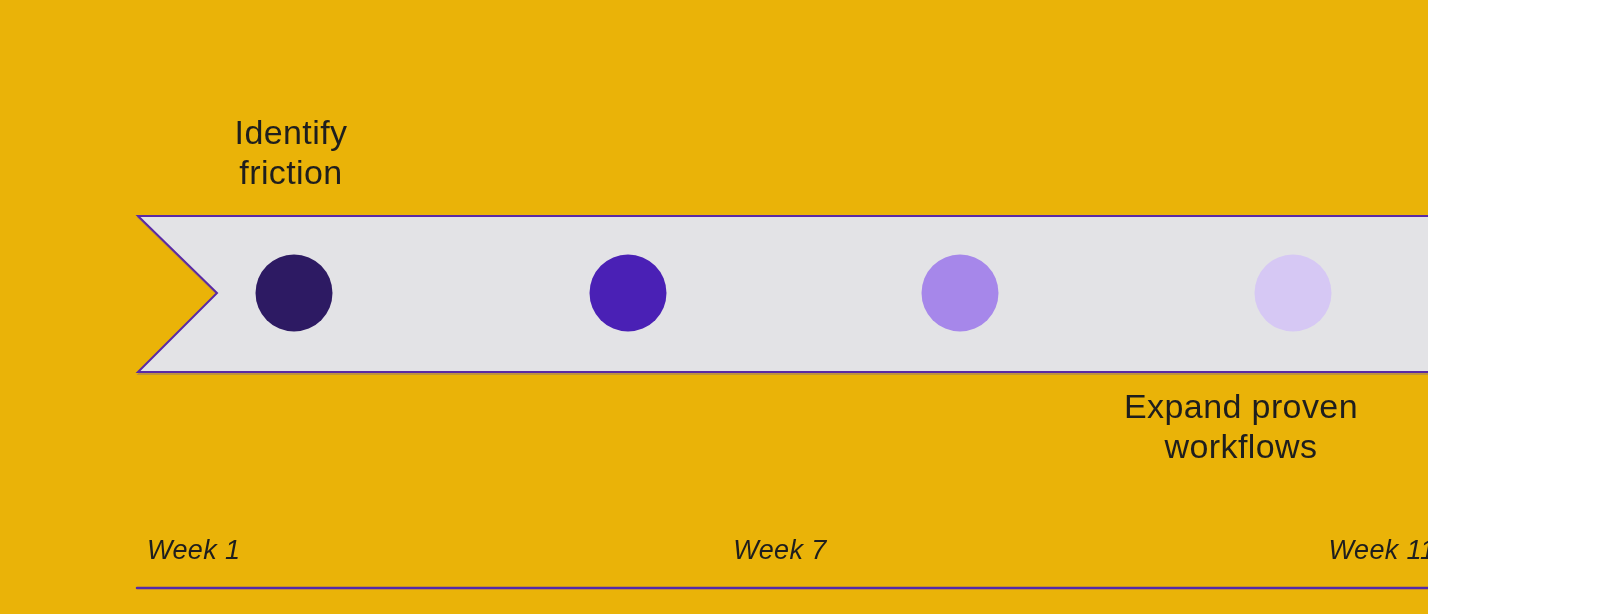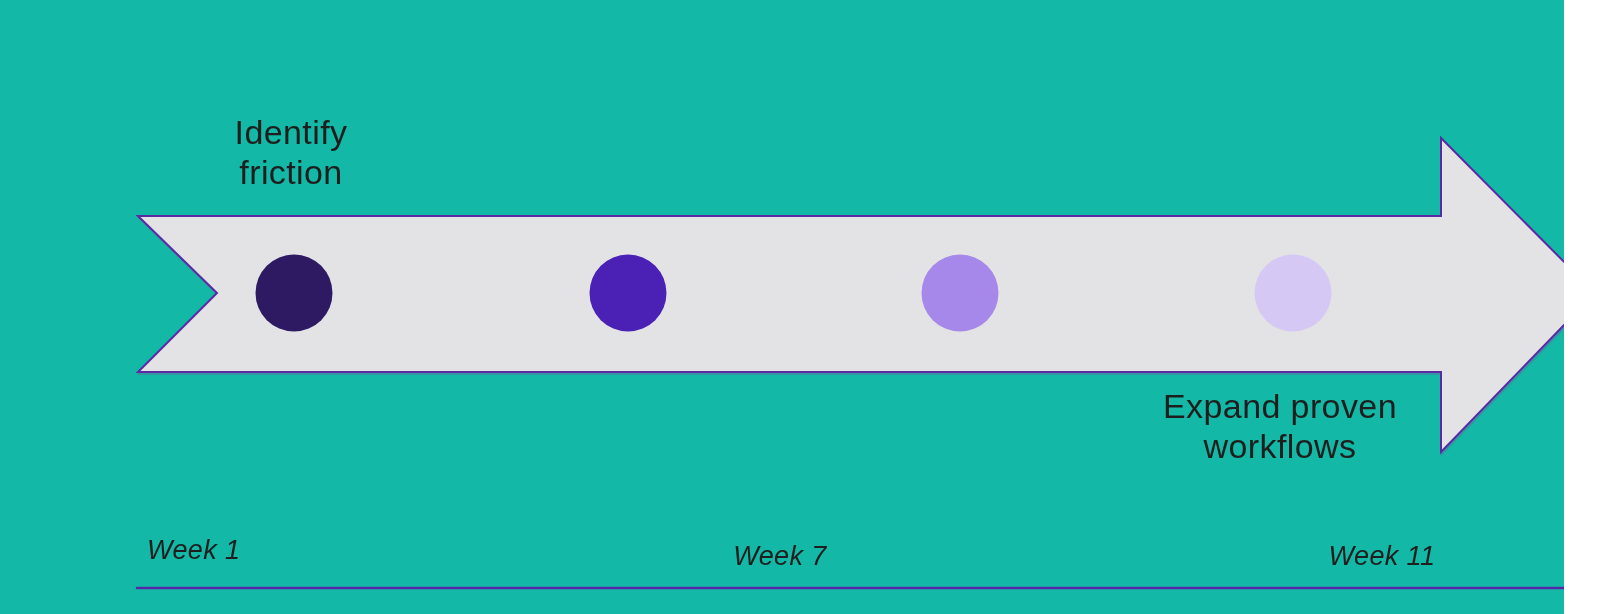--- a/index.html
+++ b/index.html
@@ -3,24 +3,24 @@
 <meta charset="utf-8">
 <style>
   html, body {
     margin: 0;
     padding: 0;
     background: #ffffff;
     font-family: "Liberation Sans", "DejaVu Sans", sans-serif;
   }
   .canvas {
     position: relative;
-    width: 1564px;
+    width: 1428px;
     height: 614px;
     overflow: hidden;
-    background: #14b8a6;
+    background: #eab308;
   }
   .arrow-svg {
     position: absolute;
     left: 0;
     top: 0;
     filter: drop-shadow(1.5px 2px 0.5px rgba(110, 90, 160, 0.35));
   }
   .milestone-dot {
     position: absolute;
     width: 77px;
@@ -44,21 +44,21 @@
   .milestone-label.below { top: 386px; }
   .week-label {
     position: absolute;
     top: 535px;
     font-size: 27px;
     font-style: italic;
     letter-spacing: 0.4px;
     color: #1e1e1e;
     white-space: nowrap;
   }
-  .week-label.center { transform: translateX(-50%); margin-top: 6px; }
+  .week-label.center { transform: translateX(-50%); }
   .timeline-svg {
     position: absolute;
     left: 0;
     top: 0;
   }
 </style>
 </head>
 <body>
 
 <div class="canvas">
@@ -67,21 +67,21 @@
     <polygon id="arrow-body" points="138,216 1441,216 1441,138 1595,293 1441,452 1441,372 138,372 217,293" stroke-width="2" fill="#e3e3e6" stroke="#5a2aa5"></polygon>
   </svg>
 
   <div class="milestone-dot" style="left: 294px; background: rgb(45, 26, 99);"></div>
   <div class="milestone-dot" style="left: 628px; background: rgb(74, 32, 181);"></div>
   <div class="milestone-dot" style="left: 960px; background: rgb(166, 135, 234);"></div>
   <div class="milestone-dot" style="left: 1293px; background: rgb(214, 200, 244);"></div>
 
   <div class="milestone-label above" style="left: 291px; color: rgb(30, 30, 30);">Identify
 friction</div>
-  <div class="milestone-label below" style="left: 1280px; color: rgb(30, 30, 30);">Expand proven
+  <div class="milestone-label below" style="left: 1241px; color: rgb(30, 30, 30);">Expand proven
 workflows</div>
 
   <div class="week-label" style="left: 147px; color: rgb(30, 30, 30);">Week 1</div>
   <div class="week-label center" style="left: 780px; color: rgb(30, 30, 30);">Week 7</div>
   <div class="week-label center" style="left: 1382px; color: rgb(30, 30, 30);">Week 11</div>
 
   <svg class="timeline-svg" width="1600" height="614" viewBox="0 0 1600 614">
     <g id="timeline-axis-group" fill="none" stroke-width="2.5" stroke-linecap="round" stroke-linejoin="round" stroke="#5429a8">
       <line x1="137" y1="588" x2="1590" y2="588"></line>
       <polyline points="1577,580 1594,588 1577,596"></polyline>

